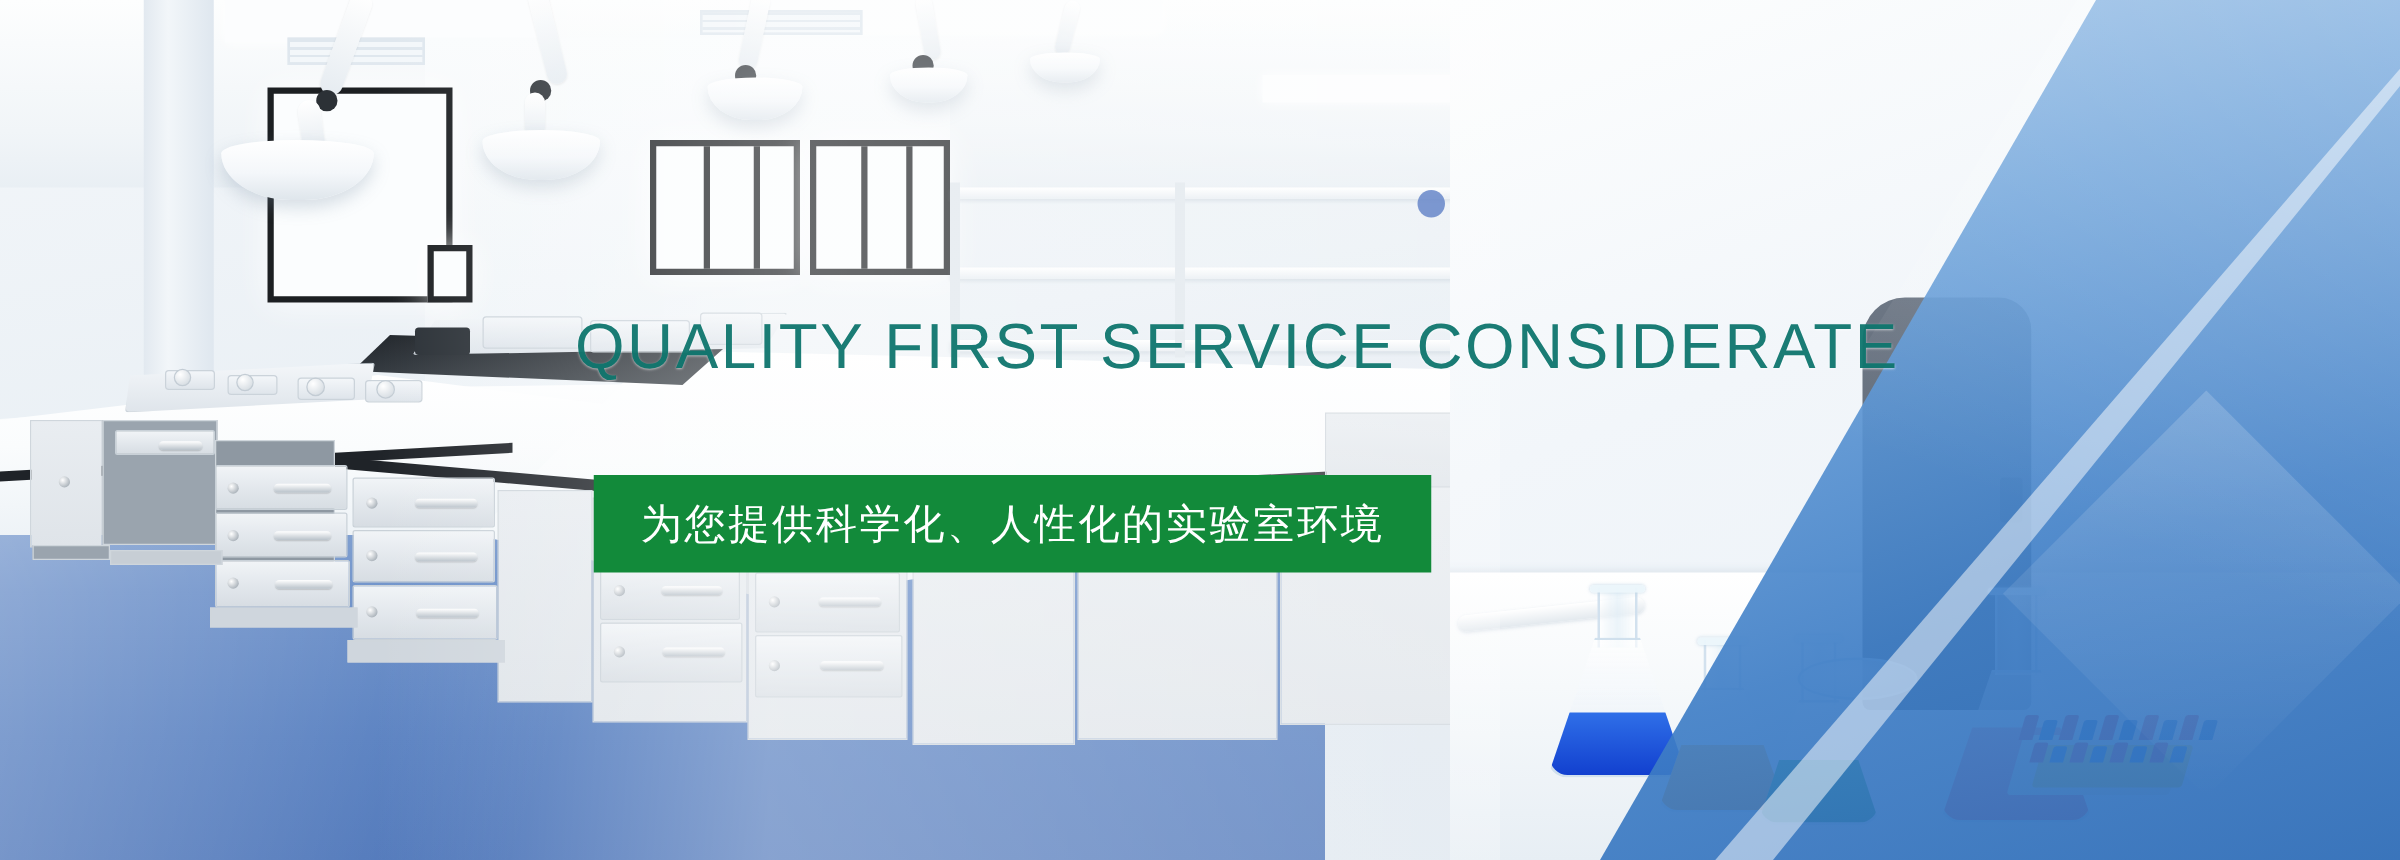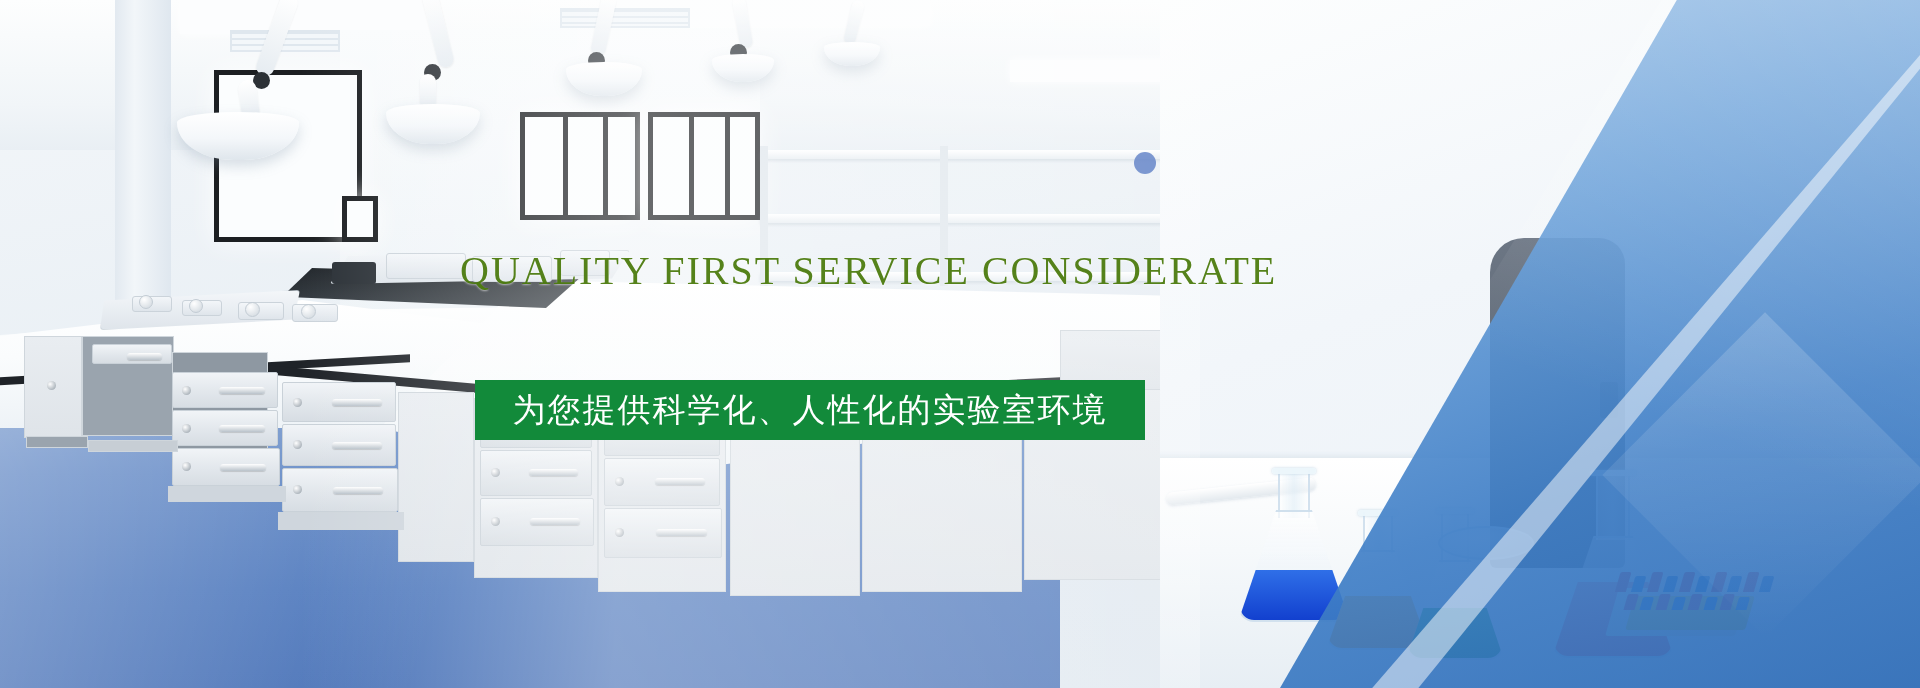--- a/index.html
+++ b/index.html
@@ -235,39 +235,39 @@
     position:absolute; left:300px; top:0; width:900px; height:688px;
     background:linear-gradient(90deg,rgba(255,255,255,0) 0%,rgba(255,255,255,.34) 35%,rgba(255,255,255,.22) 100%);
     pointer-events:none;
   }
 
   
   .copy { position:absolute; left:0; top:0; width:100%; height:100%; }
 
   .eng-line {
     position:absolute; left:460px; top:247px;
-    font-family:Liberation Serif, serif;
-    font-size:40px; letter-spacing:2px;
-    color:#4d7c0f; opacity:.95;
+    font-family:Liberation Sans, sans-serif;
+    font-size:51px; letter-spacing:2px;
+    color:#0f766e; opacity:.95;
     white-space:nowrap;
     text-shadow:0 1px 2px rgba(255,255,255,.6);
   }
   .headline {
     position:absolute; left:735px; top:288px;
     font-family:"DejaVu Sans", sans-serif;
     font-size:76px; font-weight:bold;
     color:#2757c4; letter-spacing:2px;
     white-space:nowrap;
     text-shadow:1px 2px 4px rgba(255,255,255,.55);
   }
   .headline .gap { display:inline-block; width:26px; }
 
   .green-bar {
     position:absolute; left:475px; top:380px;
-    width:670px; height:60px;
+    width:670px; height:78px;
     background:#128a3a;
     display:flex; align-items:center; justify-content:center;
   }
   .green-bar-text {
     font-family:"DejaVu Sans", sans-serif;
     font-size:33px; color:#ffffff; letter-spacing:2px;
     white-space:nowrap;
   }
 </style>
 </head>

